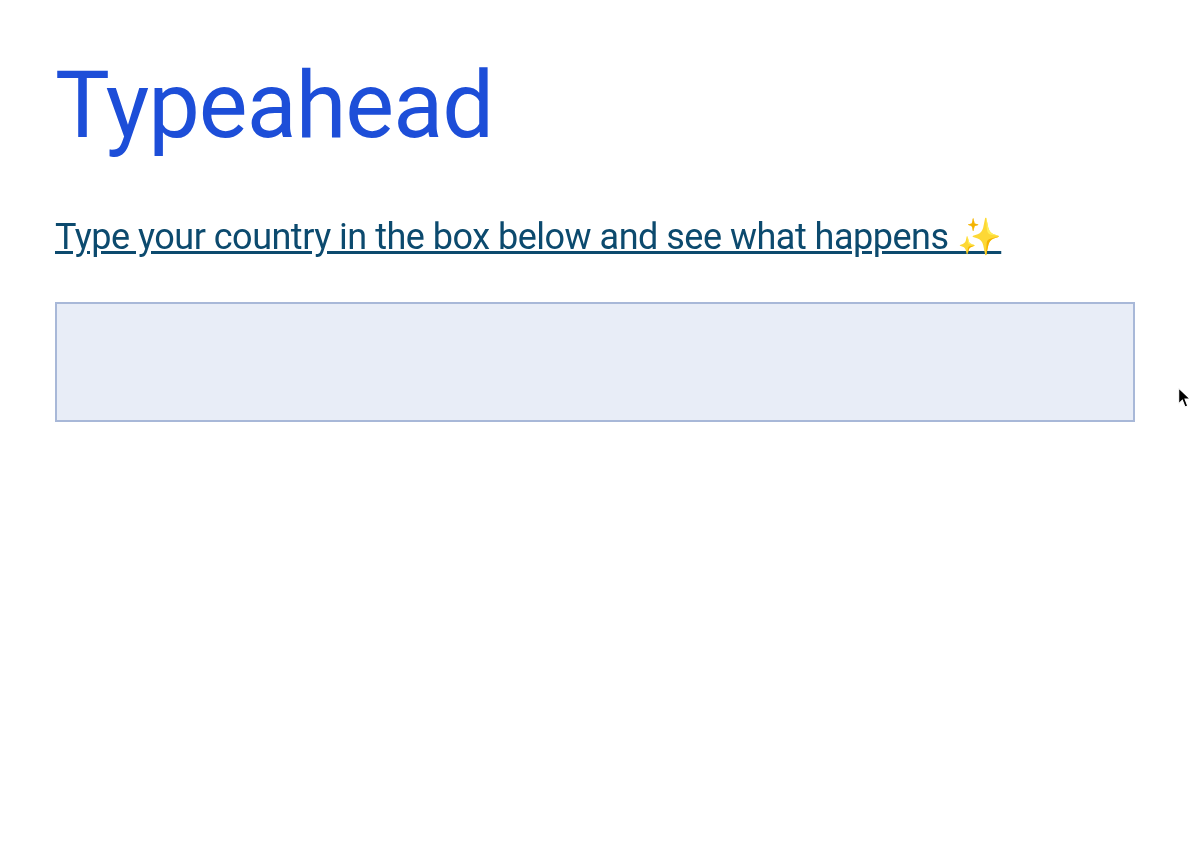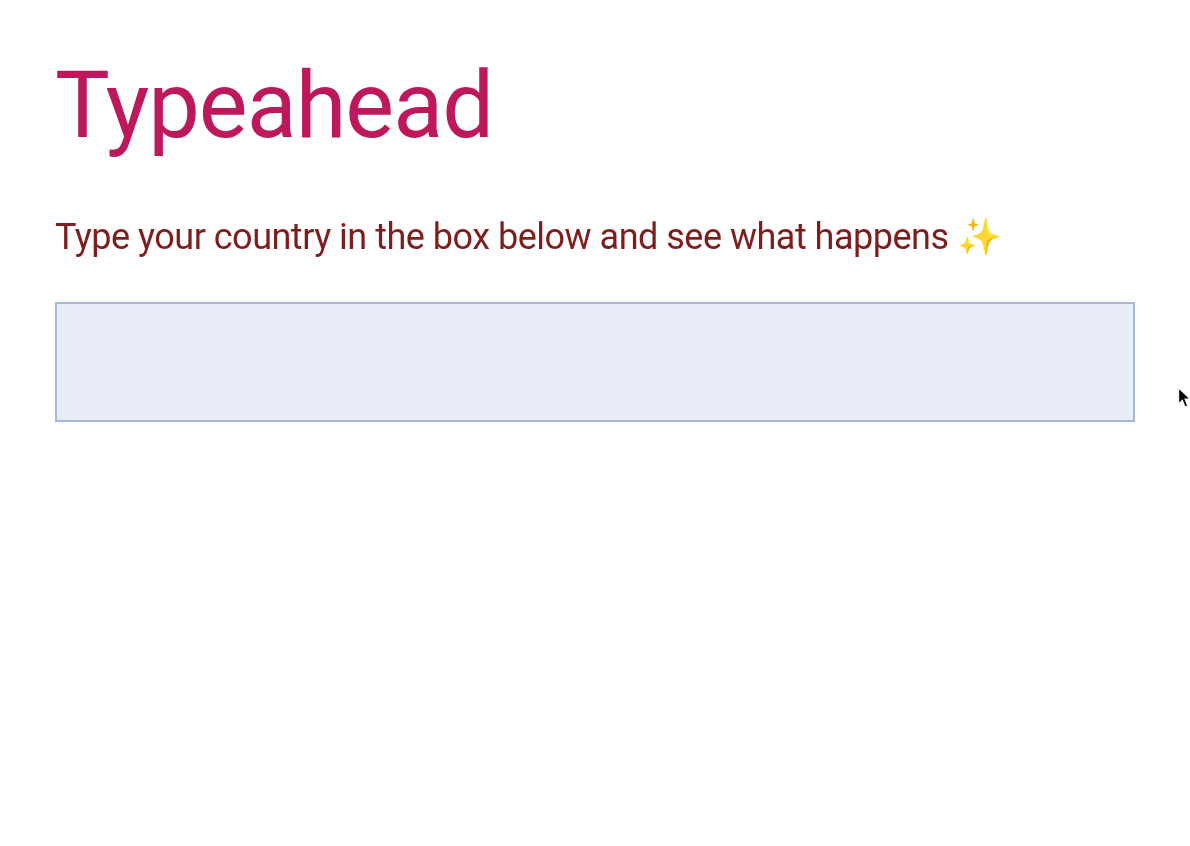--- a/index.html
+++ b/index.html
@@ -12,31 +12,32 @@
       background: #ffffff;
       width: 1190px;
       height: 846px;
       padding: 55px 55px;
       color: #1a2b42;
       position: relative;
     }
     .page-title {
       font-size: 92px;
       font-weight: 400;
-      color: #be185d;
+      color: #1d4ed8;
       letter-spacing: -1px;
       line-height: 1.1;
       margin-bottom: 60px;
     }
     .page-description {
       font-size: 36px;
       font-weight: 400;
-      color: #7f1d1d;
+      color: #0c4a6e;
       margin-bottom: 44px;
       letter-spacing: -0.5px;
+      text-decoration: underline;
     }
     .country-input {
       width: 1080px;
       height: 120px;
       background: #e8edf7;
       border: 2px solid #a8b8d8;
       font-size: 32px;
       padding: 0 20px;
       color: #1a2b42;
       outline: none;

